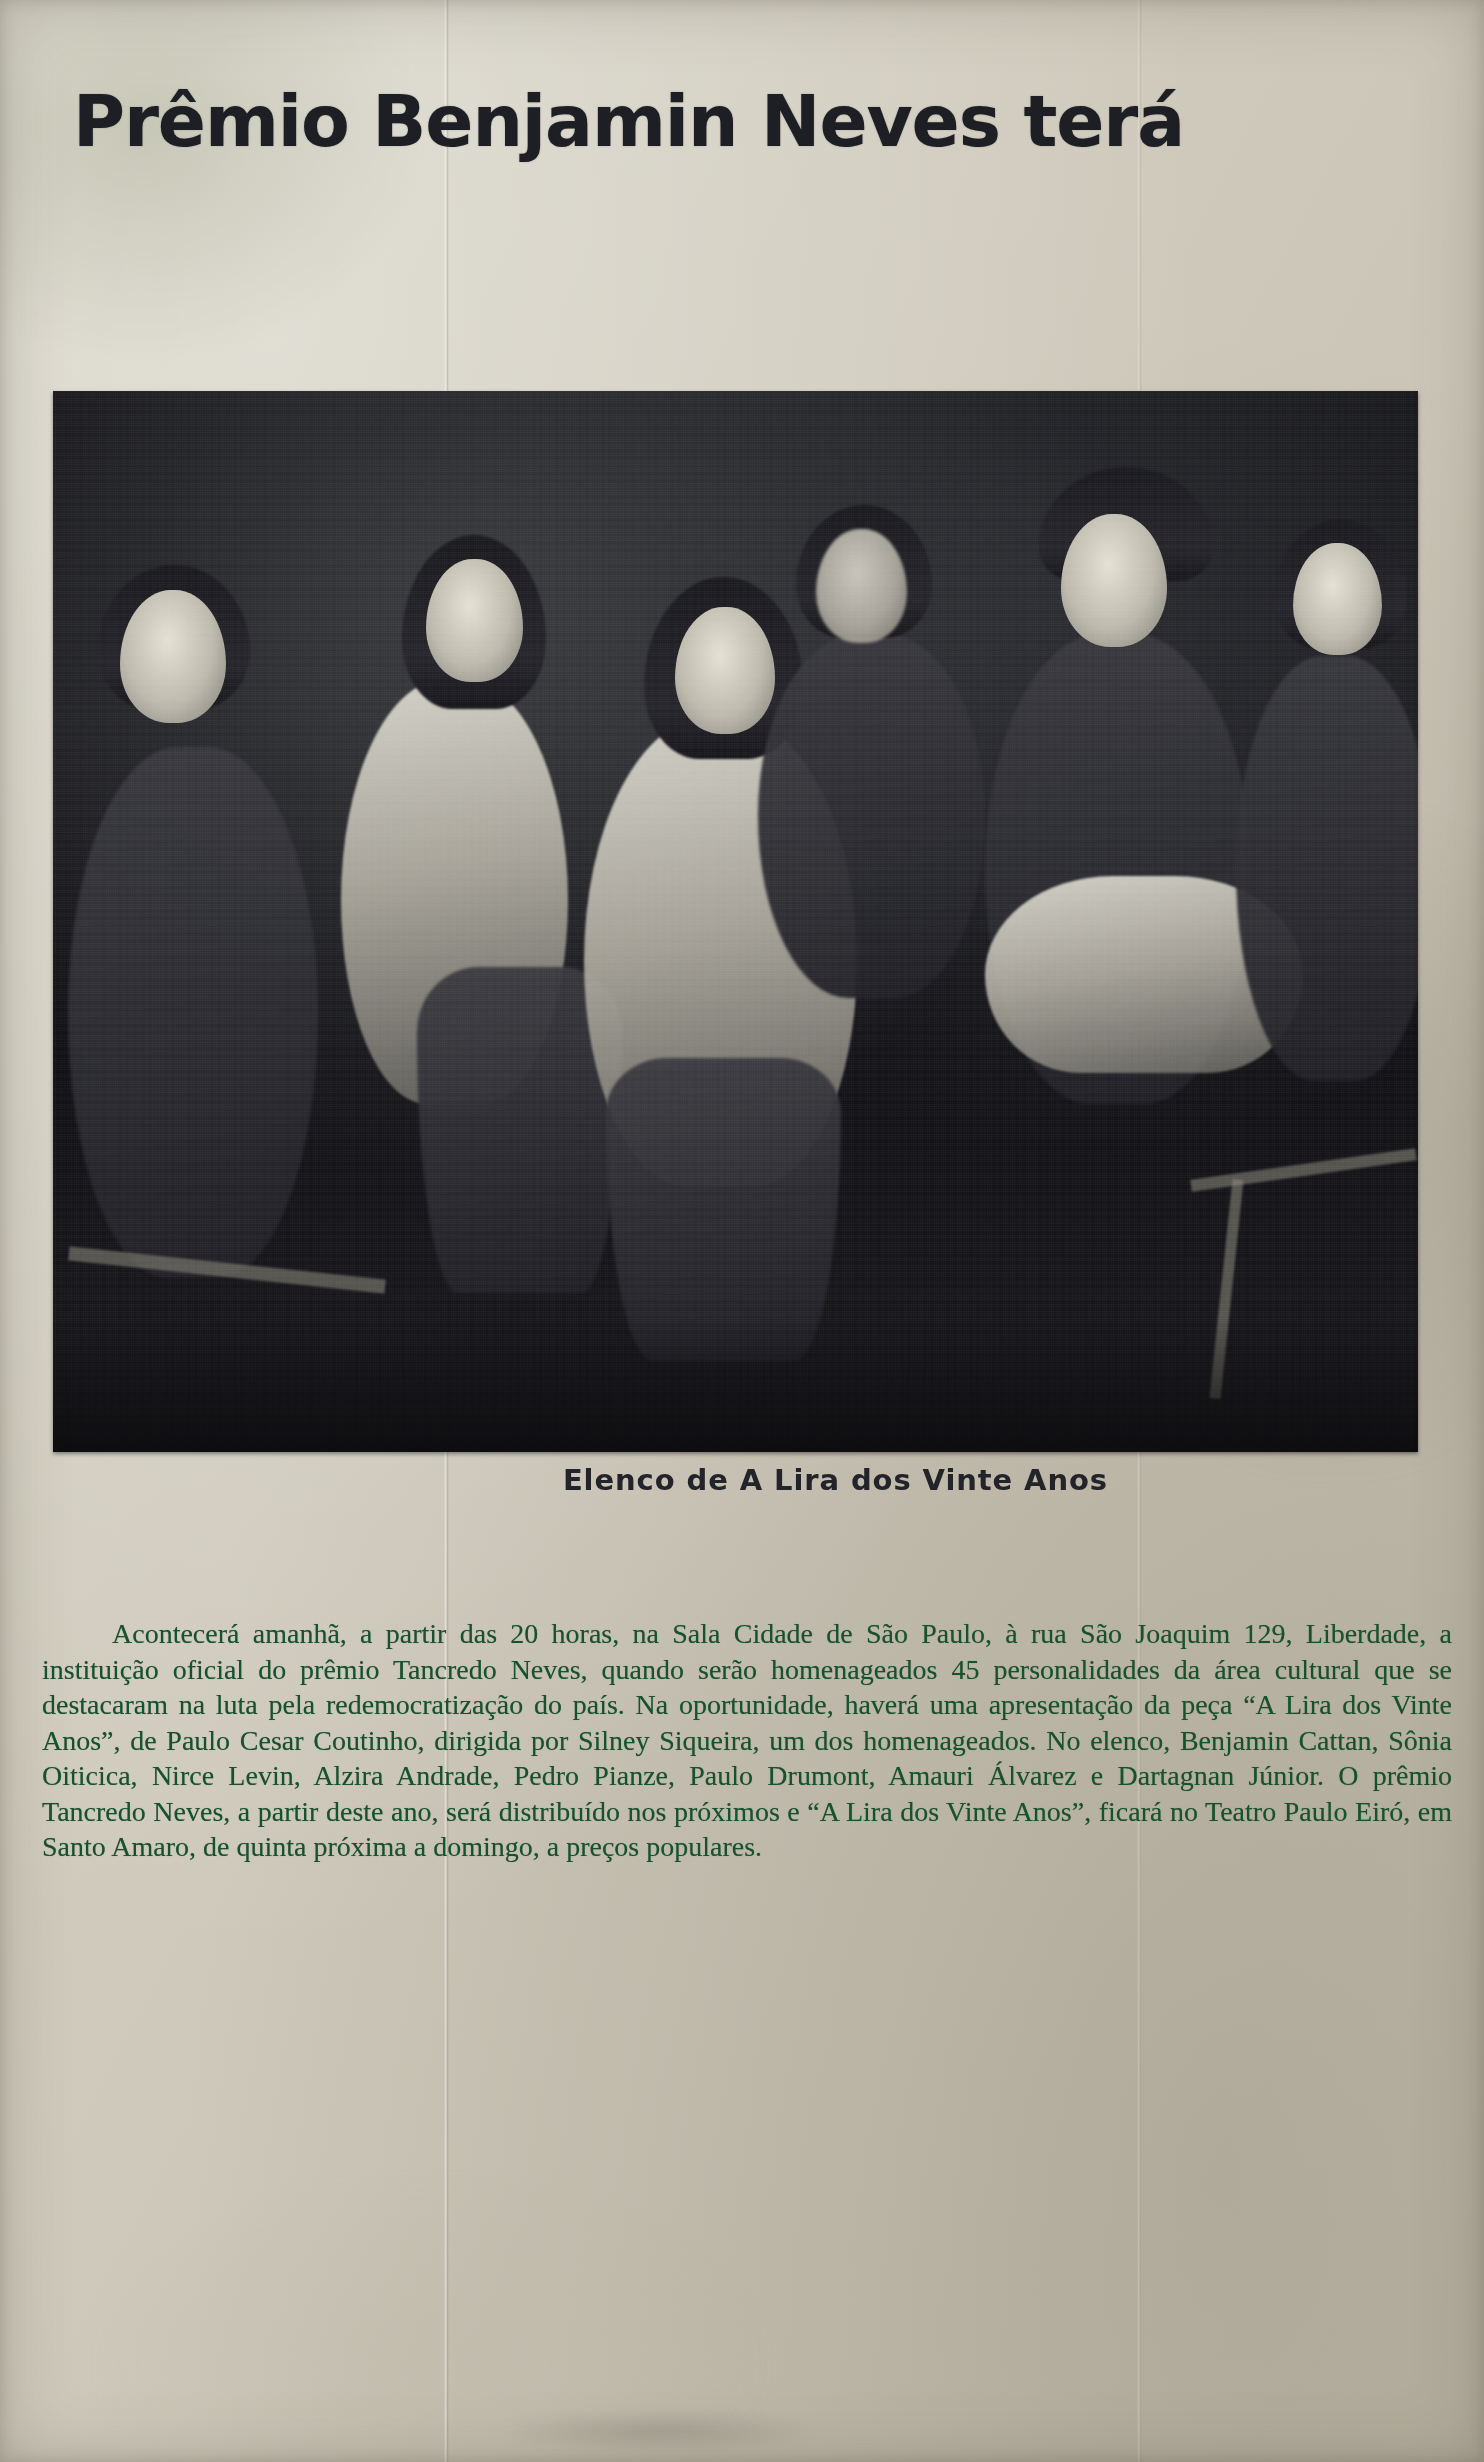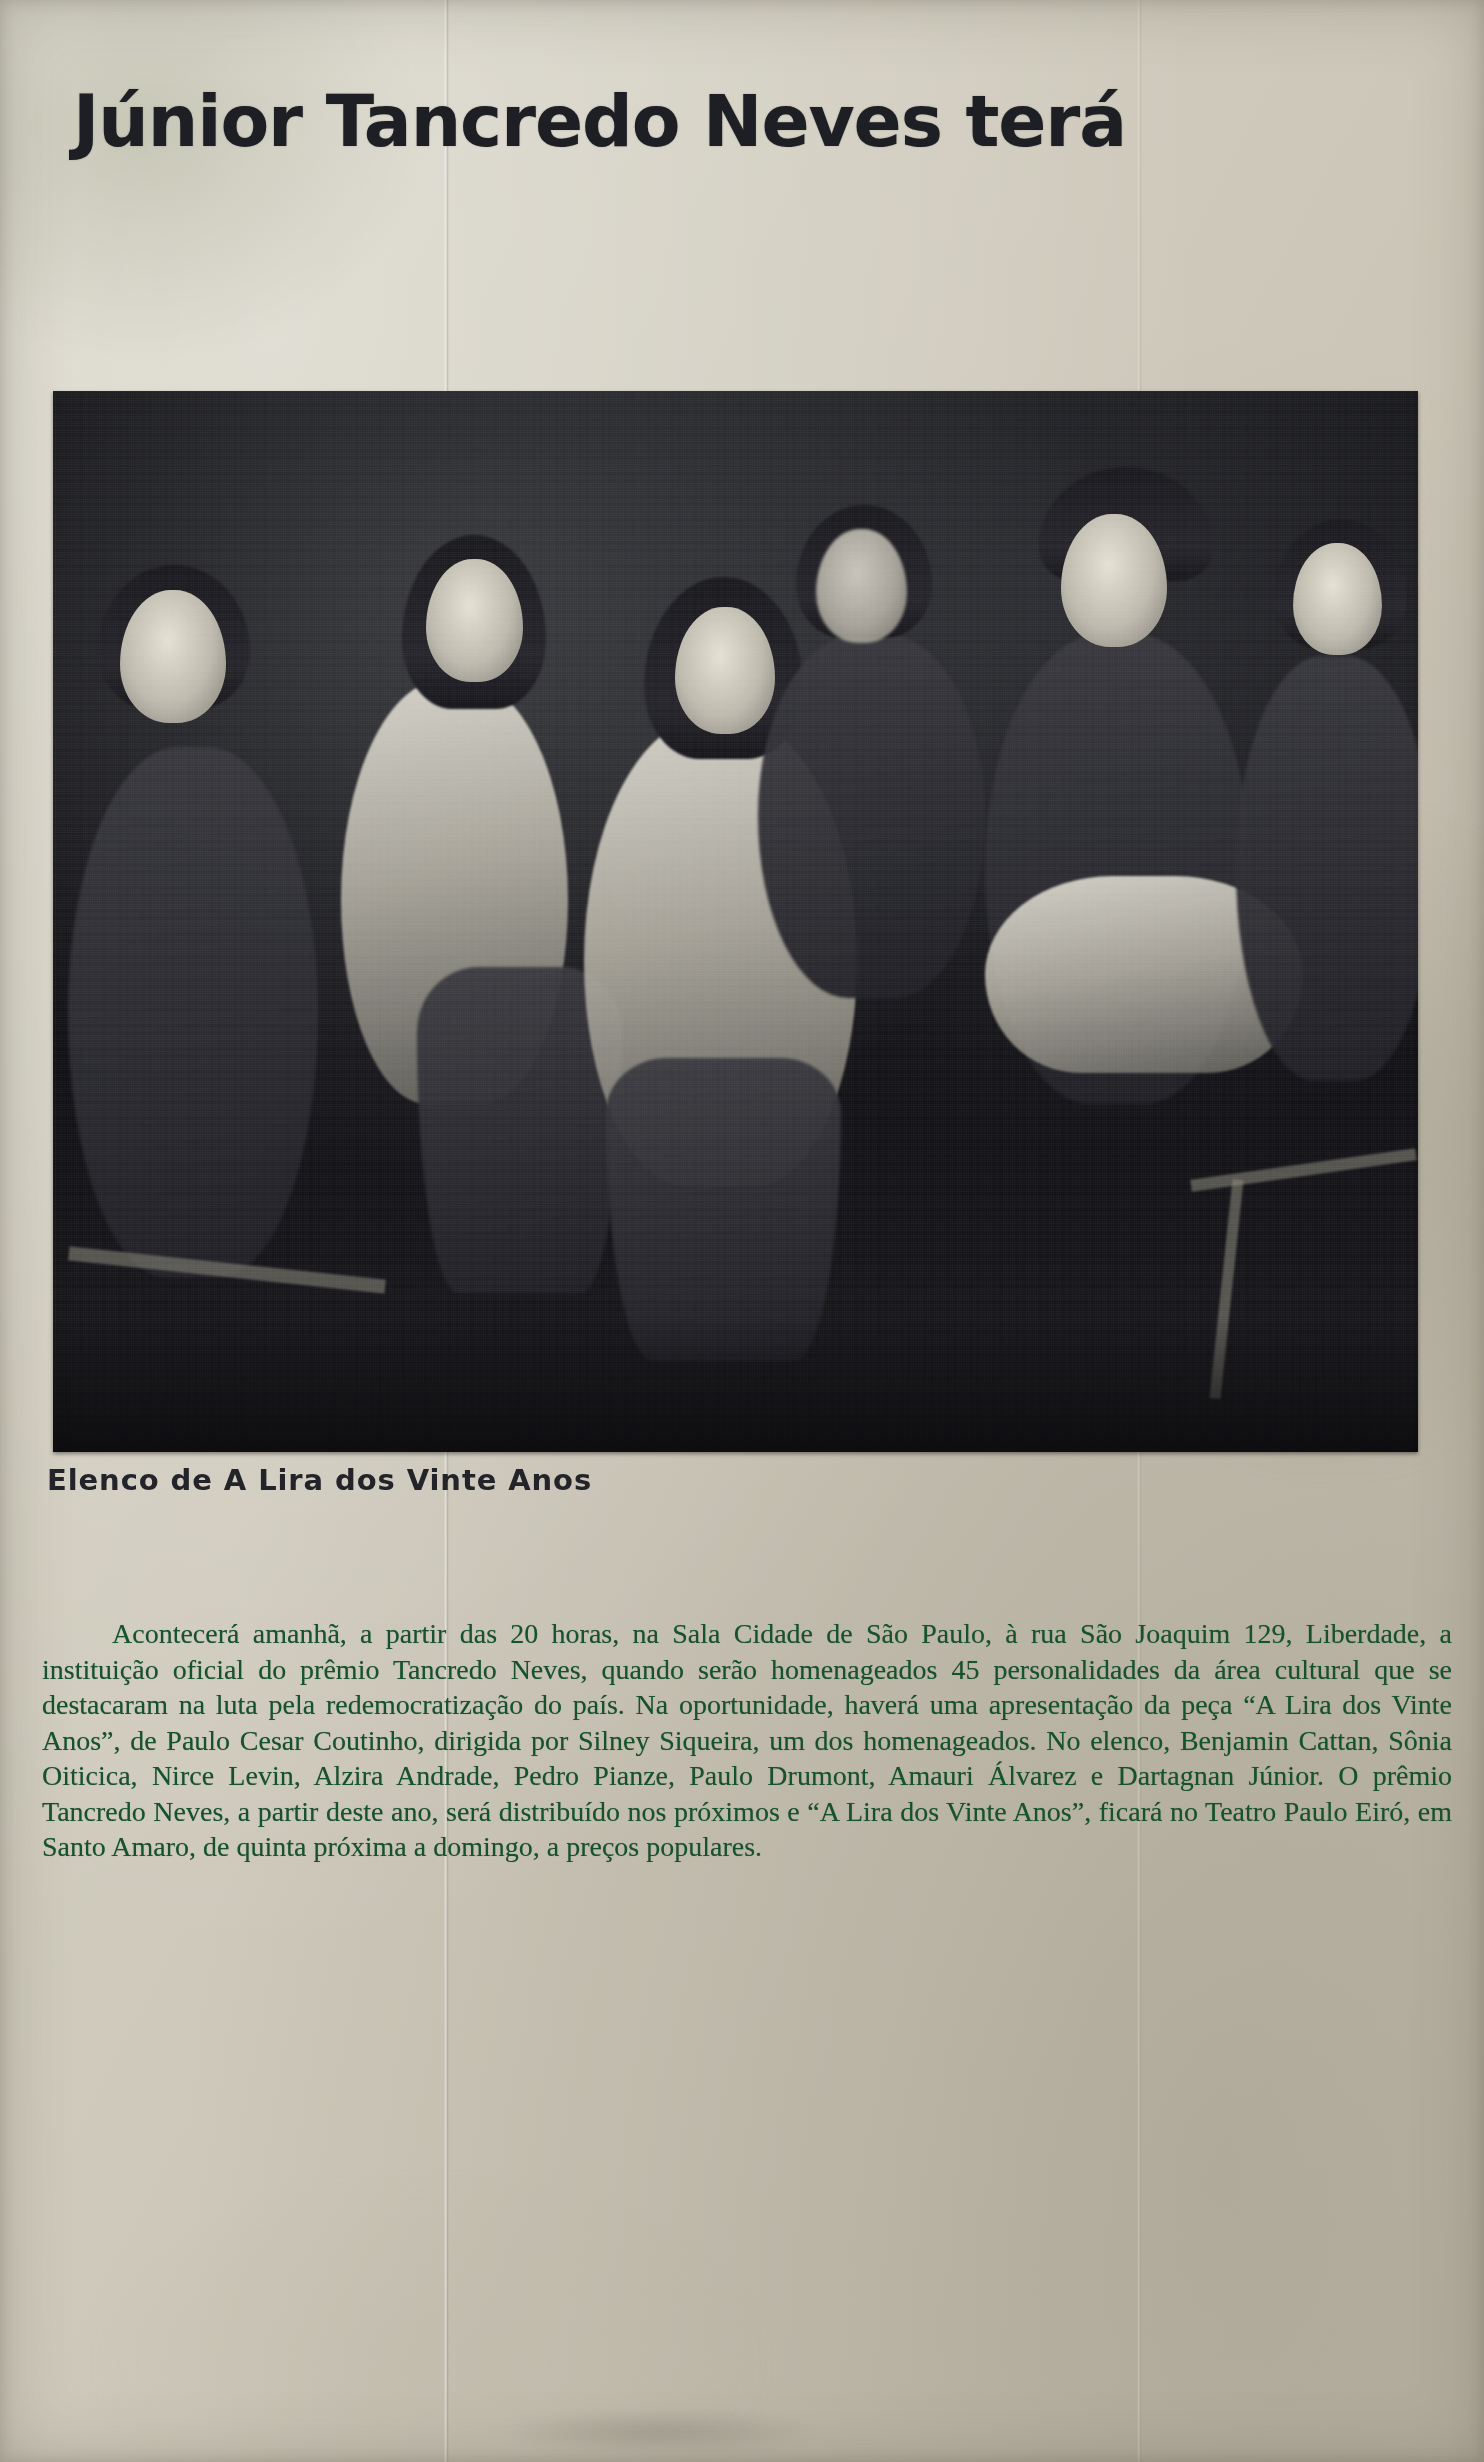--- a/index.html
+++ b/index.html
@@ -142,20 +142,21 @@
   .caption {
     position: absolute;
     left: 47px;
     top: 1463px;
     width: 1061px;
     font-family: "DejaVu Sans", sans-serif;
     font-weight: bold;
     font-size: 29px;
     letter-spacing: 0.9px;
     color: #22242a;
+    text-align: right;
   }
 
   
   .body-text {
     position: absolute;
     left: 42px;
     top: 1588px;
     width: 1410px;
     font-family: Liberation Serif, serif;
     font-size: 28px;
@@ -191,21 +192,21 @@
 <div class="page">
 
   <div class="paper"></div>
   <div class="stain-a"></div>
   <div class="stain-b"></div>
   <div class="stain-c"></div>
   <div class="fold-line" style="left:444px;"></div>
   <div class="fold-line" style="left:1137px;opacity:0.5;"></div>
 
   <h1 class="headline">
-    <span class="l1">Júnior Tancredo Neves terá</span>
+    <span class="l1">Prêmio Benjamin Neves terá</span>
   </h1>
 
   <div class="photo-wrap">
     <div class="photo">
 
       <div class="dark-figure" style="left:15px; top:356px; width:250px; height:531px;"></div>
       <div class="hair" style="left:45px; top:174px; width:152px; height:144px;"></div>
       <div class="face" style="left:67px; top:199px; width:106px; height:133px;"></div>
 
       <div class="figure" style="left:288px; top:288px; width:227px; height:425px;"></div>

